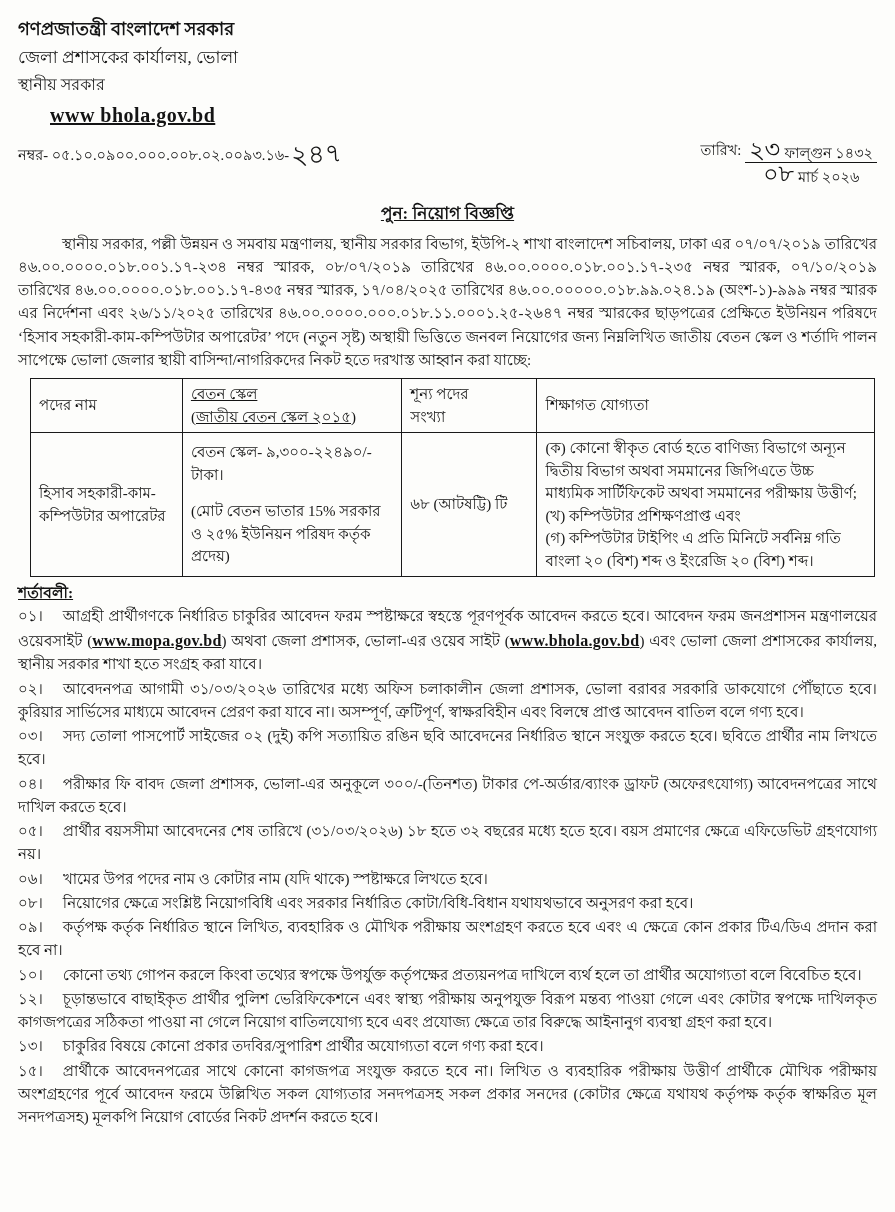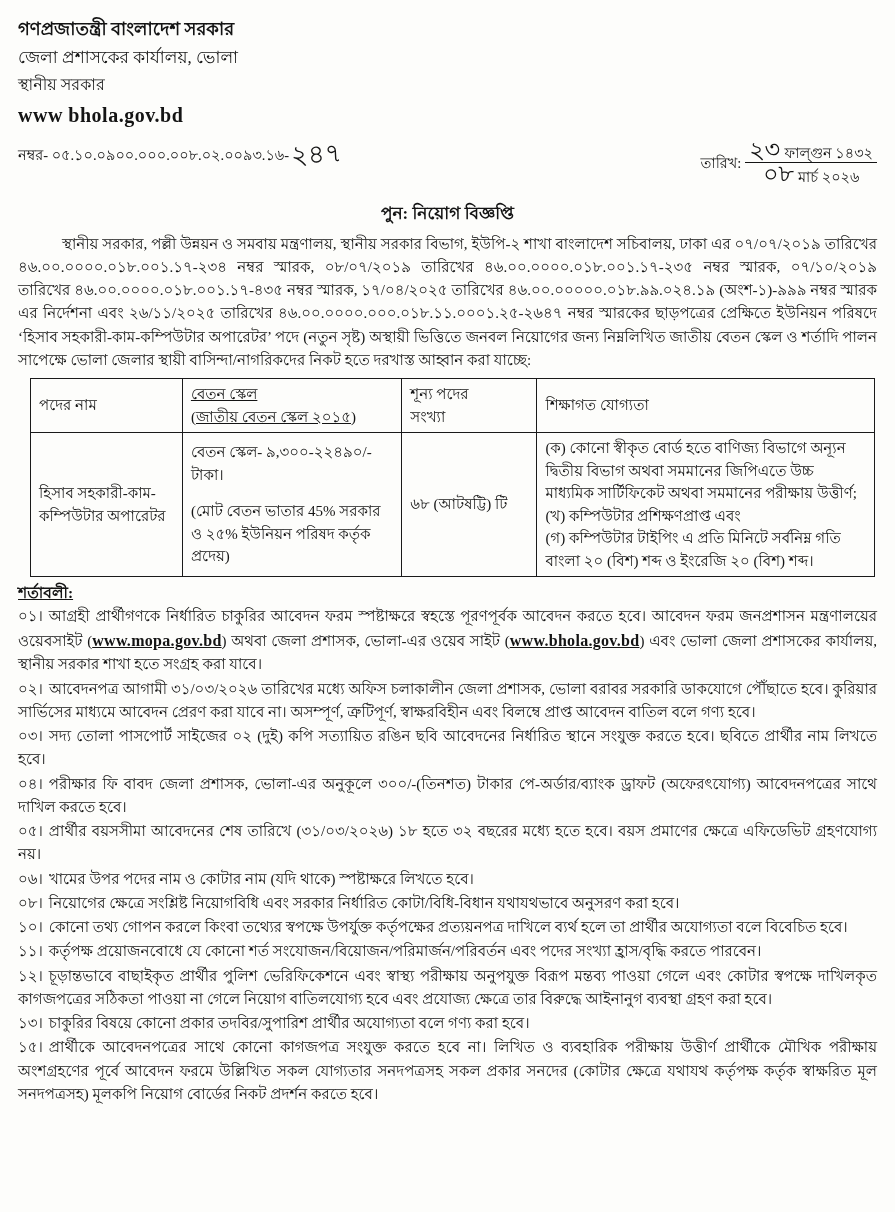--- a/index.html
+++ b/index.html
@@ -20,50 +20,53 @@
   }
   
   .doc-header { text-align: left; }
   .org1 { font-size: 18px; font-weight: bold; }
   .org2 { font-size: 17px; margin-top: 2px; }
   .org3 { font-size: 16px; margin-top: 2px; }
   .site {
     display: inline-block;
     font-size: 20px;
     font-weight: bold;
+    text-decoration: underline;
     margin-top: 3px;
     letter-spacing: 0.5px;
+    margin-left: 32px;
   }
   
   .memo-row {
     display: flex;
     justify-content: space-between;
     align-items: flex-start;
     margin-top: 10px;
   }
   .memo-left { font-size: 14.5px; white-space: nowrap; }
   .hand {
     font-family: "DejaVu Sans", sans-serif;
     font-size: 26px;
     line-height: 0.9;
     font-weight: 400;
     display: inline-block;
     transform: rotate(-3deg);
   }
   .memo-left .hand { position: relative; top: 3px; margin-left: 2px; }
-  .memo-date { display: flex; align-items: center; font-size: 14.5px; }
+  .memo-date { display: flex; align-items: flex-start; font-size: 14.5px; }
   .date-frac { display: inline-block; text-align: center; margin-left: 4px; }
   .date-top { border-bottom: 1.6px solid #141414; padding: 0 4px 1px 4px; white-space: nowrap; }
   .date-bottom { padding: 0 4px; white-space: nowrap; }
   .date-frac .hand { font-size: 24px; margin-right: 4px; }
   
   .doc-title {
     text-align: center;
     font-size: 17px;
     font-weight: bold;
+    text-decoration: underline;
     margin-top: 12px;
     margin-bottom: 6px;
   }
   
   .intro {
     text-align: justify;
     text-indent: 44px;
     line-height: 1.55;
   }
   
@@ -90,21 +93,21 @@
   .pay-note { margin-top: 14px; }
   .qual-line { text-align: left; }
   
   .cond-heading {
     font-weight: bold;
     text-decoration: underline;
     margin-top: 4px;
     font-size: 15.5px;
   }
   .cond { text-align: justify; line-height: 1.55; margin-top: 1px; }
-  .cond .num { margin-right: 6px; }
+  .cond .num { margin-right: 20px; }
   .doc-link {
     font-weight: bold;
     text-decoration: underline;
     font-size: 16px;
     letter-spacing: 0.3px;
   }
 </style>
 </head>
 <body>
 
@@ -151,21 +154,21 @@
           <span>সংখ্যা</span>
         </th>
         <th class="c-qual">শিক্ষাগত যোগ্যতা</th>
       </tr>
     </thead>
     <tbody>
       <tr>
         <td class="cell-post">হিসাব সহকারী-কাম-কম্পিউটার অপারেটর</td>
         <td class="cell-pay">
           <div>বেতন স্কেল- ৯,৩০০-২২৪৯০/- টাকা।</div>
-          <div class="pay-note">(মোট বেতন ভাতার 45% সরকার ও ২৫% ইউনিয়ন পরিষদ কর্তৃক প্রদেয়)</div>
+          <div class="pay-note">(মোট বেতন ভাতার 15% সরকার ও ২৫% ইউনিয়ন পরিষদ কর্তৃক প্রদেয়)</div>
         </td>
         <td class="cell-vac">৬৮ (আটষট্টি) টি</td>
         <td class="cell-qual">
           <div class="qual-line">(ক) কোনো স্বীকৃত বোর্ড হতে বাণিজ্য বিভাগে অন্যূন দ্বিতীয় বিভাগ অথবা সমমানের জিপিএতে উচ্চ মাধ্যমিক সার্টিফিকেট অথবা সমমানের পরীক্ষায় উত্তীর্ণ;</div>
           <div class="qual-line">(খ) কম্পিউটার প্রশিক্ষণপ্রাপ্ত এবং</div>
           <div class="qual-line">(গ) কম্পিউটার টাইপিং এ প্রতি মিনিটে সর্বনিম্ন গতি বাংলা ২০ (বিশ) শব্দ ও ইংরেজি ২০ (বিশ) শব্দ।</div>
         </td>
       </tr>
     </tbody>
   </table>
@@ -174,19 +177,19 @@
 
   <p class="cond">
     <span class="num">০১।</span><span>আগ্রহী প্রার্থীগণকে নির্ধারিত চাকুরির আবেদন ফরম স্পষ্টাক্ষরে স্বহস্তে পূরণপূর্বক আবেদন করতে হবে। আবেদন ফরম জনপ্রশাসন মন্ত্রণালয়ের ওয়েবসাইট (</span><span class="doc-link">www.mopa.gov.bd</span><span>) অথবা জেলা প্রশাসক, ভোলা-এর ওয়েব সাইট (</span><span class="doc-link">www.bhola.gov.bd</span><span>) এবং ভোলা জেলা প্রশাসকের কার্যালয়, স্থানীয় সরকার শাখা হতে সংগ্রহ করা যাবে।</span>
   </p>
   <p class="cond"><span class="num">০২।</span><span>আবেদনপত্র আগামী ৩১/০৩/২০২৬ তারিখের মধ্যে অফিস চলাকালীন জেলা প্রশাসক, ভোলা বরাবর সরকারি ডাকযোগে পৌঁছাতে হবে। কুরিয়ার সার্ভিসের মাধ্যমে আবেদন প্রেরণ করা যাবে না। অসম্পূর্ণ, ত্রুটিপূর্ণ, স্বাক্ষরবিহীন এবং বিলম্বে প্রাপ্ত আবেদন বাতিল বলে গণ্য হবে।</span></p>
   <p class="cond"><span class="num">০৩।</span><span>সদ্য তোলা পাসপোর্ট সাইজের ০২ (দুই) কপি সত্যায়িত রঙিন ছবি আবেদনের নির্ধারিত স্থানে সংযুক্ত করতে হবে। ছবিতে প্রার্থীর নাম লিখতে হবে।</span></p>
   <p class="cond"><span class="num">০৪।</span><span>পরীক্ষার ফি বাবদ জেলা প্রশাসক, ভোলা-এর অনুকূলে ৩০০/-(তিনশত) টাকার পে-অর্ডার/ব্যাংক ড্রাফট (অফেরৎযোগ্য) আবেদনপত্রের সাথে দাখিল করতে হবে।</span></p>
   <p class="cond"><span class="num">০৫।</span><span>প্রার্থীর বয়সসীমা আবেদনের শেষ তারিখে (৩১/০৩/২০২৬) ১৮ হতে ৩২ বছরের মধ্যে হতে হবে। বয়স প্রমাণের ক্ষেত্রে এফিডেভিট গ্রহণযোগ্য নয়।</span></p>
   <p class="cond"><span class="num">০৬।</span><span>খামের উপর পদের নাম ও কোটার নাম (যদি থাকে) স্পষ্টাক্ষরে লিখতে হবে।</span></p>
   <p class="cond"><span class="num">০৮।</span><span>নিয়োগের ক্ষেত্রে সংশ্লিষ্ট নিয়োগবিধি এবং সরকার নির্ধারিত কোটা/বিধি-বিধান যথাযথভাবে অনুসরণ করা হবে।</span></p>
+  <p class="cond"><span class="num">০৯।</span><span>কর্তৃপক্ষ কর্তৃক নির্ধারিত স্থানে লিখিত, ব্যবহারিক ও মৌখিক পরীক্ষায় অংশগ্রহণ করতে হবে এবং এ ক্ষেত্রে কোন প্রকার টিএ/ডিএ প্রদান করা হবে না।</span></p>
   <p class="cond"><span class="num">১০।</span><span>কোনো তথ্য গোপন করলে কিংবা তথ্যের স্বপক্ষে উপর্যুক্ত কর্তৃপক্ষের প্রত্যয়নপত্র দাখিলে ব্যর্থ হলে তা প্রার্থীর অযোগ্যতা বলে বিবেচিত হবে।</span></p>
-  <p class="cond"><span class="num">১১।</span><span>কর্তৃপক্ষ প্রয়োজনবোধে যে কোনো শর্ত সংযোজন/বিয়োজন/পরিমার্জন/পরিবর্তন এবং পদের সংখ্যা হ্রাস/বৃদ্ধি করতে পারবেন।</span></p>
   <p class="cond"><span class="num">১২।</span><span>চূড়ান্তভাবে বাছাইকৃত প্রার্থীর পুলিশ ভেরিফিকেশনে এবং স্বাস্থ্য পরীক্ষায় অনুপযুক্ত বিরূপ মন্তব্য পাওয়া গেলে এবং কোটার স্বপক্ষে দাখিলকৃত কাগজপত্রের সঠিকতা পাওয়া না গেলে নিয়োগ বাতিলযোগ্য হবে এবং প্রযোজ্য ক্ষেত্রে তার বিরুদ্ধে আইনানুগ ব্যবস্থা গ্রহণ করা হবে।</span></p>
   <p class="cond"><span class="num">১৩।</span><span>চাকুরির বিষয়ে কোনো প্রকার তদবির/সুপারিশ প্রার্থীর অযোগ্যতা বলে গণ্য করা হবে।</span></p>
   <p class="cond"><span class="num">১৫।</span><span>প্রার্থীকে আবেদনপত্রের সাথে কোনো কাগজপত্র সংযুক্ত করতে হবে না। লিখিত ও ব্যবহারিক পরীক্ষায় উত্তীর্ণ প্রার্থীকে মৌখিক পরীক্ষায় অংশগ্রহণের পূর্বে আবেদন ফরমে উল্লিখিত সকল যোগ্যতার সনদপত্রসহ সকল প্রকার সনদের (কোটার ক্ষেত্রে যথাযথ কর্তৃপক্ষ কর্তৃক স্বাক্ষরিত মূল সনদপত্রসহ) মূলকপি নিয়োগ বোর্ডের নিকট প্রদর্শন করতে হবে।</span></p>
 
 </div>
 
 </body></html>

